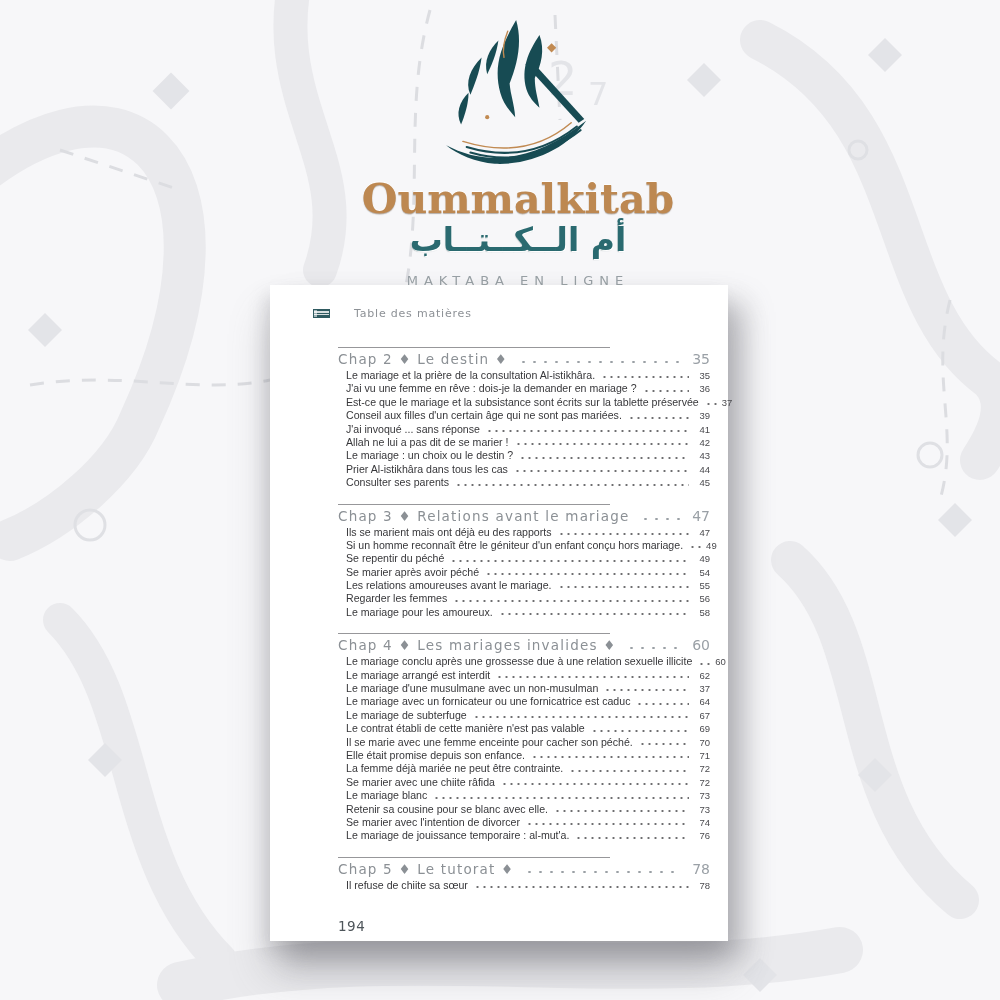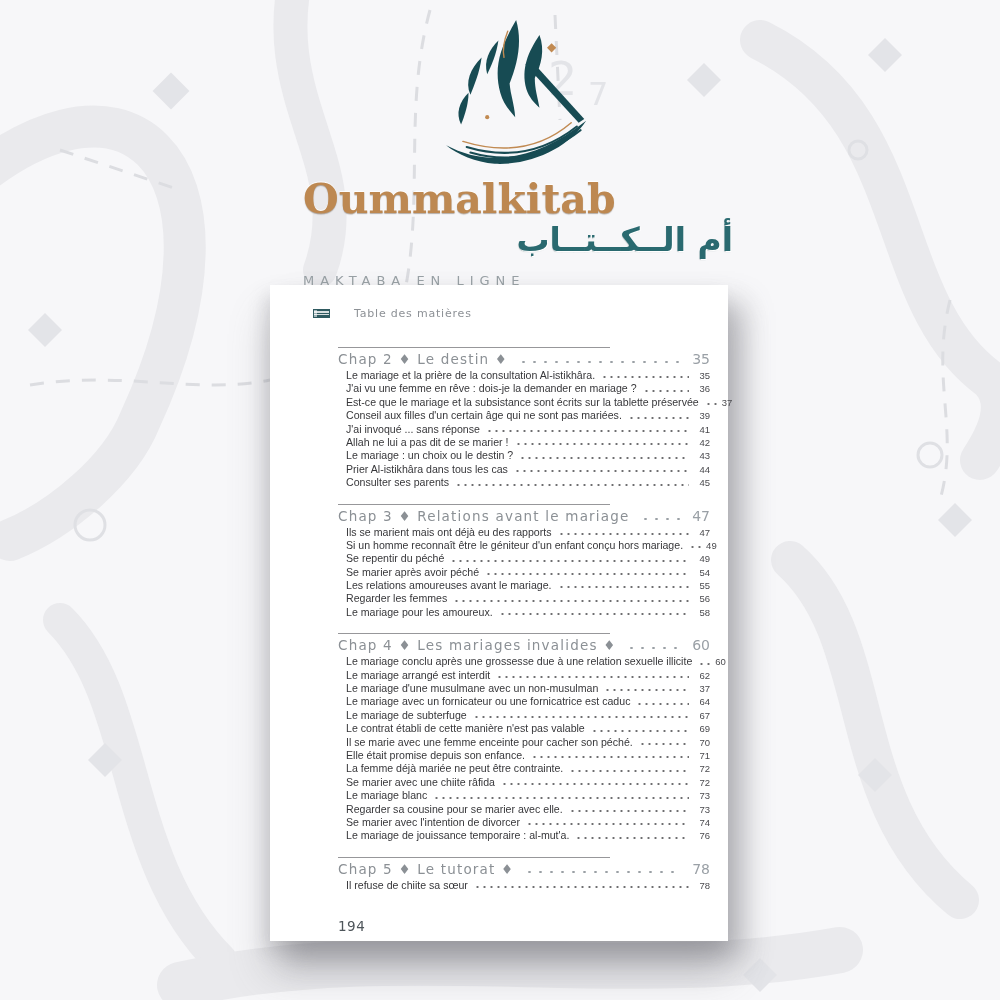--- a/index.html
+++ b/index.html
@@ -5,21 +5,21 @@
   html,body{margin:0;padding:0;}
   body{width:1000px;height:1000px;overflow:hidden;background:#f7f7f9;
        font-family:"Liberation Sans",sans-serif;}
   .canvas{position:relative;width:1000px;height:1000px;overflow:hidden;}
 
   
   .watermark{position:absolute;inset:0;}
 
   
   .brand{position:absolute;top:6px;left:50%;transform:translateX(calc(-50% + 18px));
-         width:430px;}
+         width:430px;text-align:center;}
   .brand-logo{display:block;margin:0 auto;}
   .wordmark{margin-top:2px;font-family:"DejaVu Serif",serif;font-weight:bold;
             font-size:41px;line-height:42px;color:#bd8851;
             text-shadow:0 1px 1px rgba(60,40,20,.35), 0 -1px 0 rgba(255,255,255,.8);}
   .arabic{margin-top:1px;font-family:"DejaVu Sans",sans-serif;font-weight:bold;
           font-size:33px;line-height:38px;color:#2a6a70;direction:rtl;
           text-shadow:1px 1px 0 #ffffff,0 1px 1px rgba(30,60,60,.35);}
   .tagline{margin-top:14px;font-size:13px;letter-spacing:6px;color:#9aa2a6;
            font-family:"DejaVu Sans",sans-serif;}
 
@@ -293,21 +293,21 @@
             <span class="entry-text">Se marier avec une chiite râfida</span>
             <span class="leader"></span>
             <span class="entry-page">72</span>
           </div>
           <div class="entry">
             <span class="entry-text">Le mariage blanc</span>
             <span class="leader"></span>
             <span class="entry-page">73</span>
           </div>
           <div class="entry">
-            <span class="entry-text">Regarder sa cousine pour se marier avec elle.</span>
+            <span class="entry-text">Retenir sa cousine pour se blanc avec elle.</span>
             <span class="leader"></span>
             <span class="entry-page">73</span>
           </div>
           <div class="entry">
             <span class="entry-text">Se marier avec l'intention de divorcer</span>
             <span class="leader"></span>
             <span class="entry-page">74</span>
           </div>
           <div class="entry">
             <span class="entry-text">Le mariage de jouissance temporaire : al-mut'a.</span>

